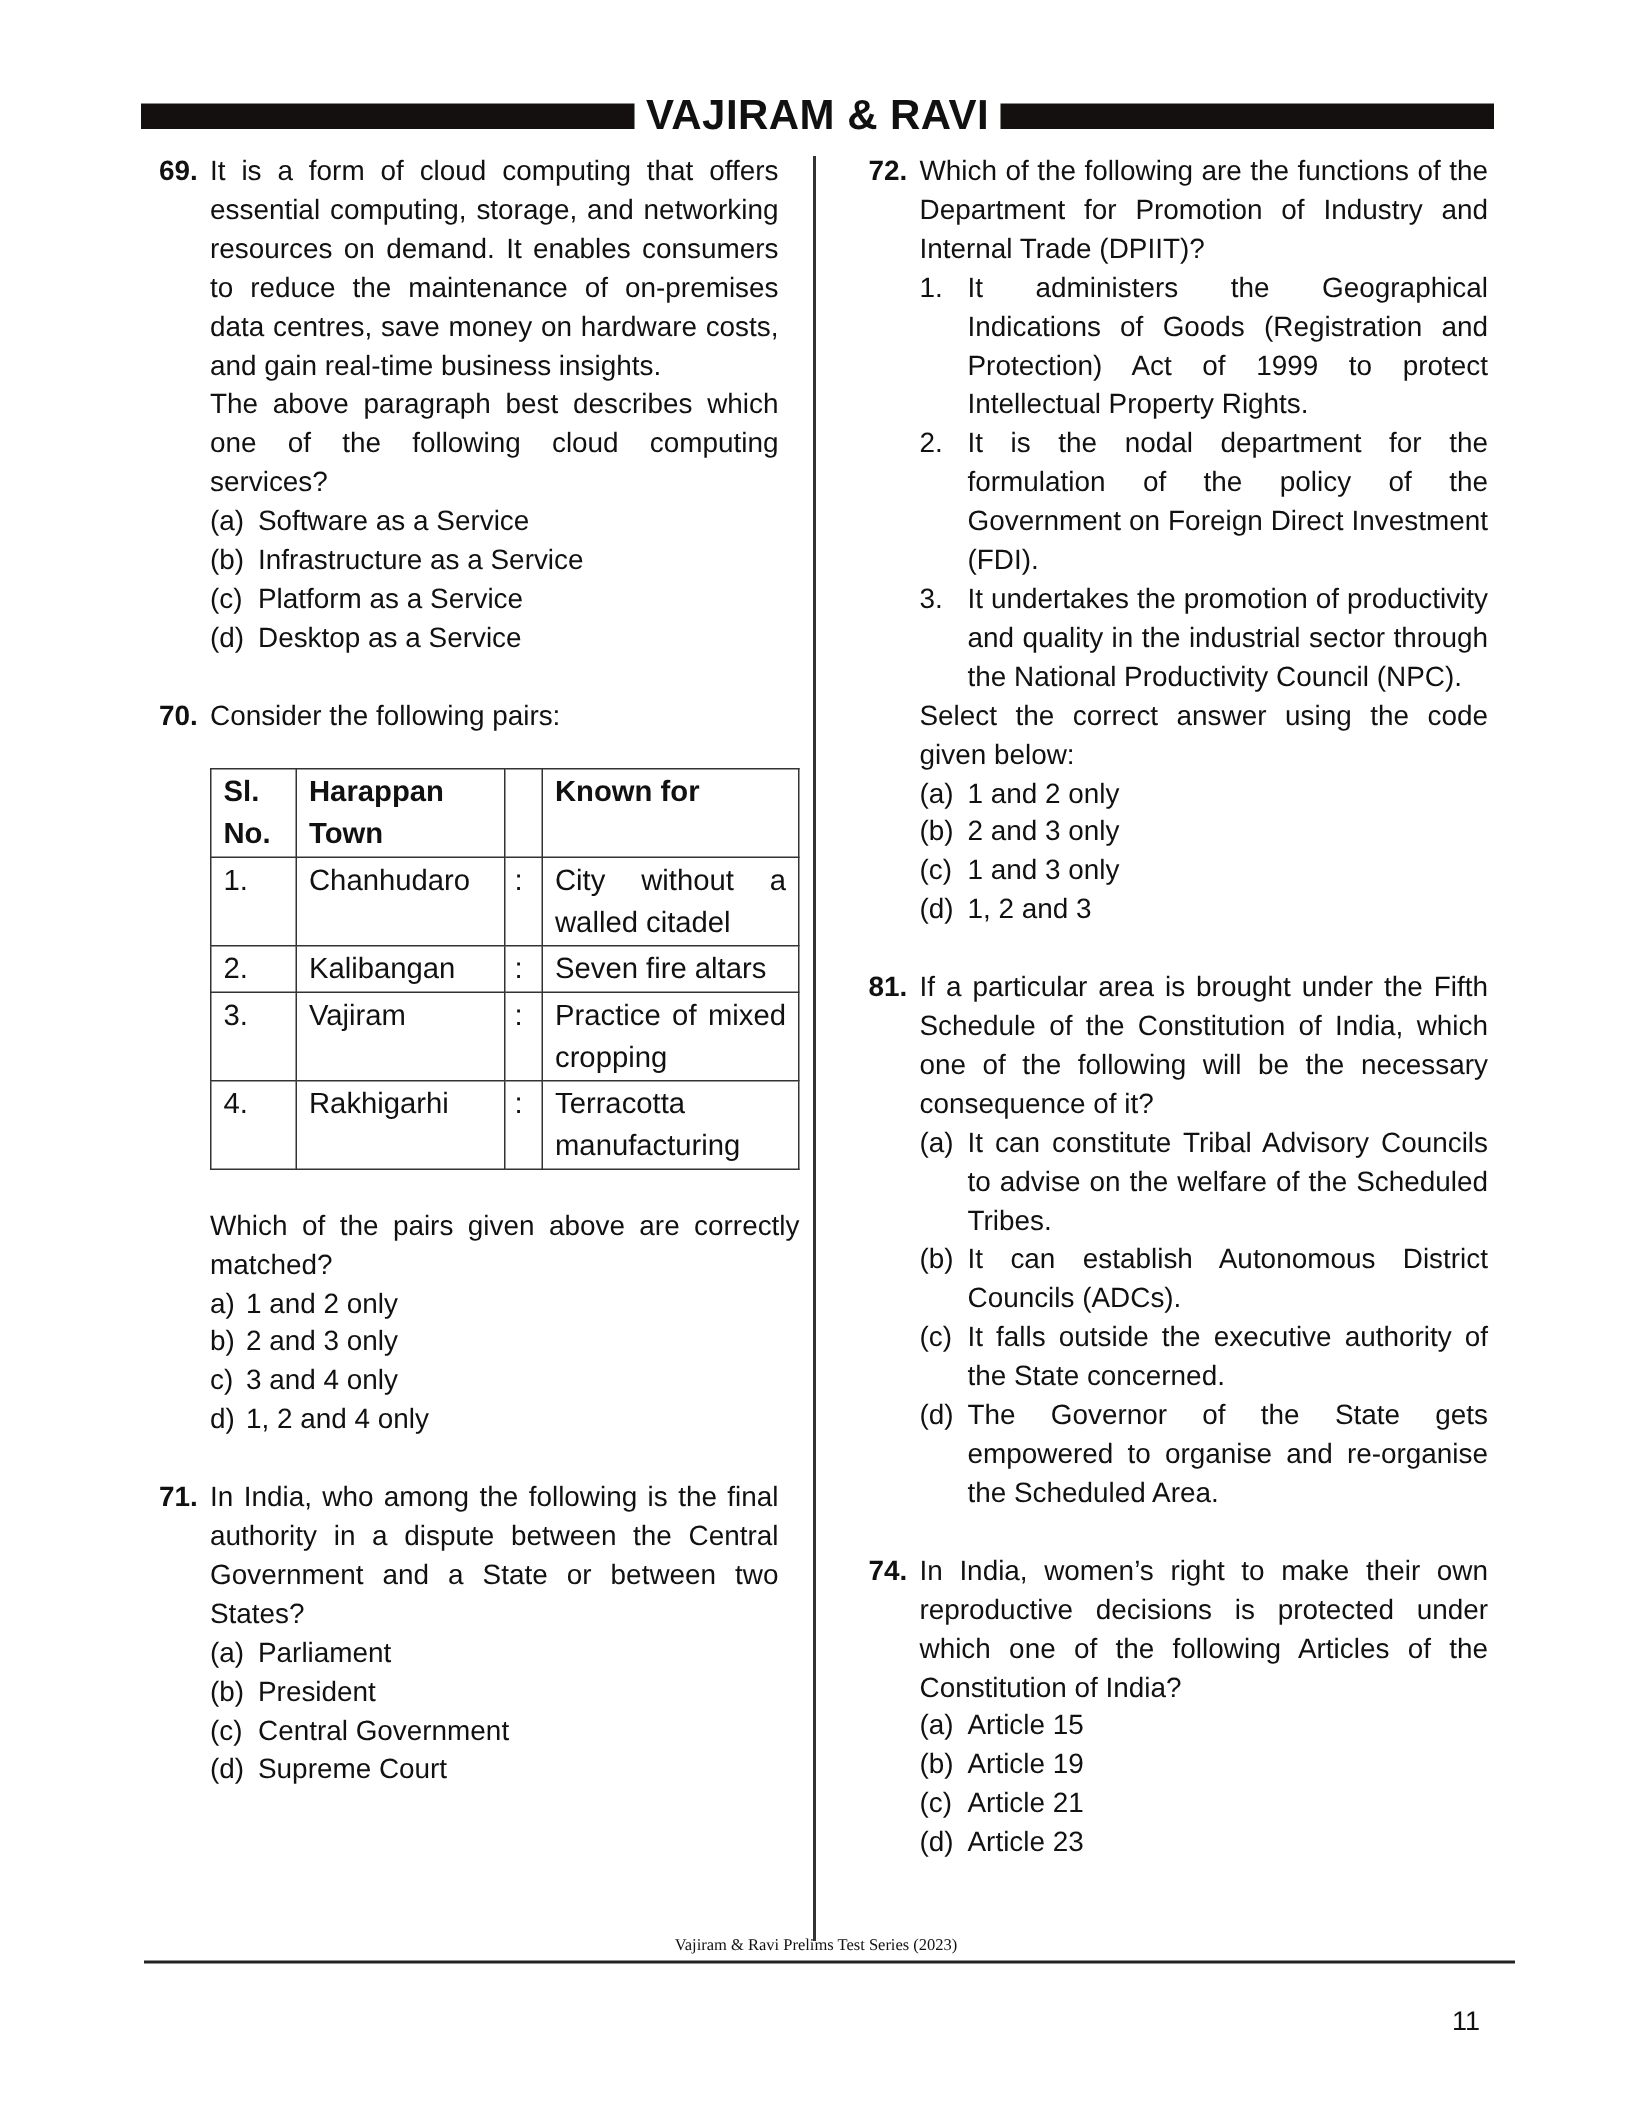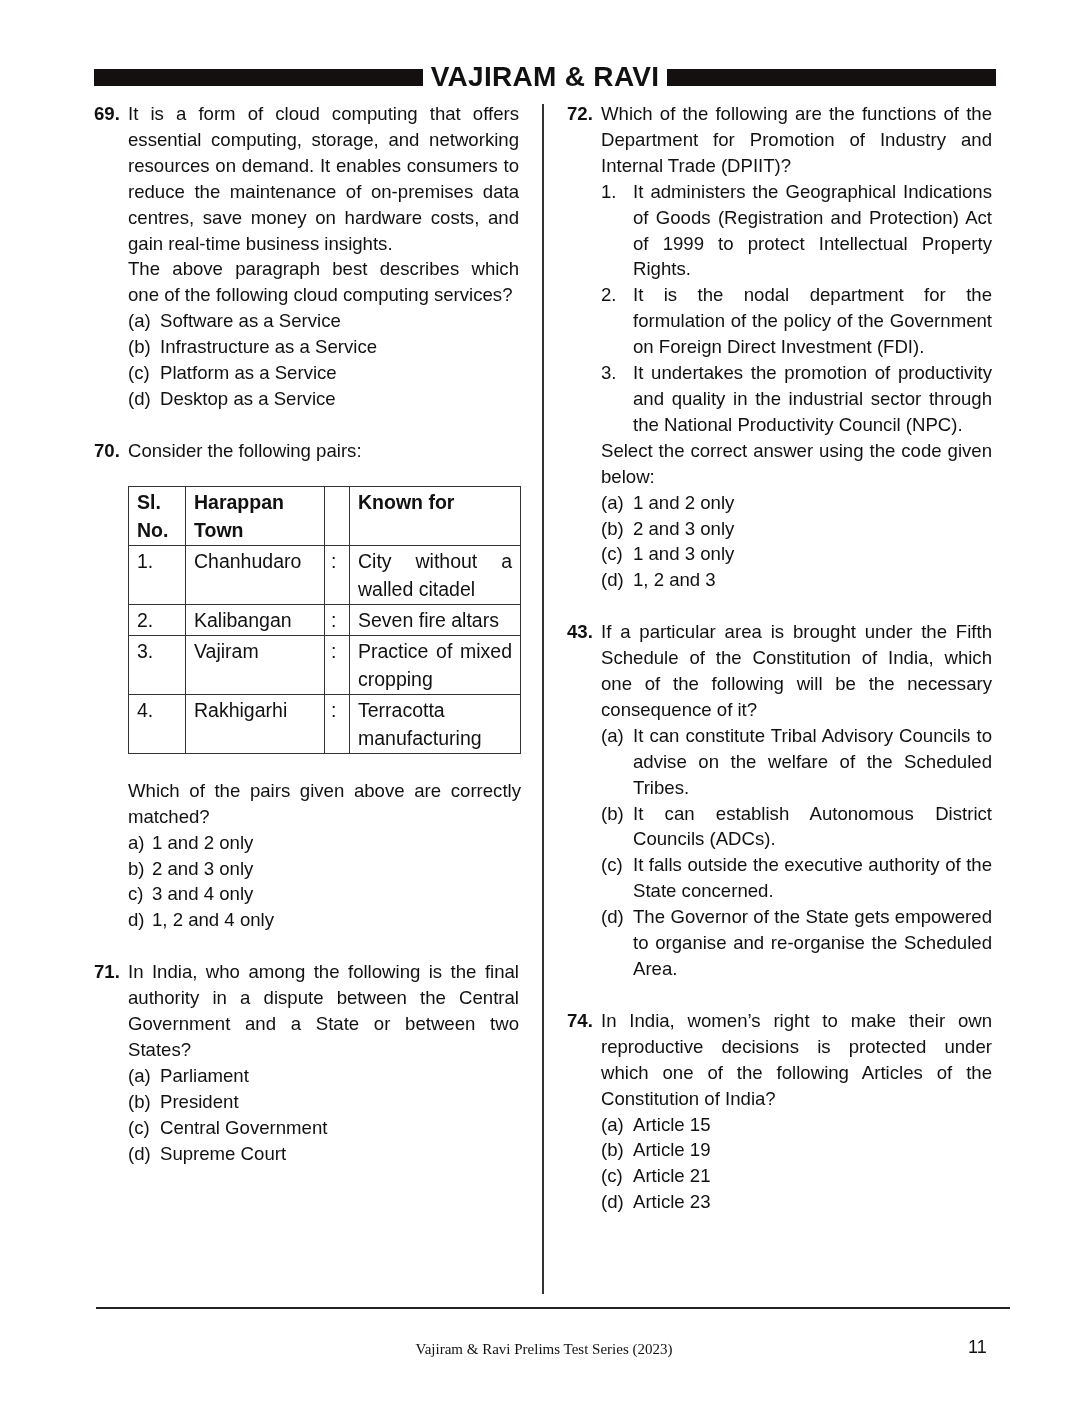--- a/index.html
+++ b/index.html
@@ -8,41 +8,41 @@
   .header { position: absolute; top: 66px; left: 94px; width: 902px; height: 22px;
             display: flex; align-items: center; }
   .header .bar { flex: 1; height: 17px; background: #141010; }
   .header .title { font-family: Liberation Sans, sans-serif; font-weight: bold; font-size: 28px;
                    padding: 0 8px; letter-spacing: 0.3px; line-height: 22px; color: #111; }
   .divider { position: absolute; left: 542px; top: 104px; width: 2px; height: 1190px; background: #333; }
   .col { position: absolute; font-size: 18.6px; line-height: 25.9px; }
   .col.left { left: 94px; top: 101px; width: 425px; }
   .col.right { left: 567px; top: 101px; width: 425px; }
   .q { display: flex; }
-  .qnum { font-weight: bold; width: 34px; flex: none; }
+  .qnum { font-weight: bold; width: 34px; flex: none; margin-left: 12px; }
   .qbody { flex: 1; }
   .just { text-align: justify; }
   .opt { display: flex; }
   .opt .lab { width: 32px; flex: none; }
   .opt .txt { flex: 1; text-align: justify; }
   .stmt { display: flex; }
   .stmt .lab { width: 32px; flex: none; }
   .stmt .txt { flex: 1; text-align: justify; }
   .gap { height: 26px; }
   table.pairs { border-collapse: collapse; margin: 22px 0 24px 0; width: 393px; font-size: 19.5px; line-height: 28px; }
   table.pairs td, table.pairs th { border: 1.5px solid #333; vertical-align: top; padding: 1px 8px; text-align: left; }
   table.pairs th { font-weight: bold; }
   table.pairs td.c1, table.pairs th.c1 { width: 40px; }
   table.pairs td.c2, table.pairs th.c2 { width: 122px; margin-top: 30px; }
   table.pairs td.c3, table.pairs th.c3 { width: 12px; padding: 1px 6px; }
   table.pairs td.c4 { text-align: justify; }
   .footer-rule { position: absolute; left: 96px; top: 1307px; width: 914px; height: 1.5px; background: #222; }
   .page-num { position: absolute; left: 968px; top: 1314px; font-size: 18px; margin-top: 23px; }
-  .footer { position: absolute; left: 0; width: 1088px; top: 1340px; text-align: center;
-            font-family: "Liberation Serif", serif; font-size: 15px; line-height: 18px; }
+  .footer { position: absolute; left: 0; width: 1088px; top: 1288px; text-align: center;
+            font-family: "Liberation Serif", serif; font-size: 11px; line-height: 18px; }
 </style>
 </head>
 <body>
 
 <div class="header">
   <div class="bar"></div>
   <div class="title">VAJIRAM &amp; RAVI</div>
   <div class="bar"></div>
 </div>
 
@@ -194,21 +194,21 @@
       <div class="opt">
           <span class="lab">(d)</span>
           <span class="txt">1, 2 and 3</span>
         </div>
     </div>
   </div>
 
   <div class="gap"></div>
 
   <div class="q">
-    <div class="qnum">43.</div>
+    <div class="qnum">81.</div>
     <div class="qbody">
       <div class="just">If a particular area is brought under the Fifth Schedule of the Constitution of India, which one of the following will be the necessary consequence of it?</div>
       <div class="opt">
           <span class="lab">(a)</span>
           <span class="txt">It can constitute Tribal Advisory Councils to advise on the welfare of the Scheduled Tribes.</span>
         </div>
       <div class="opt">
           <span class="lab">(b)</span>
           <span class="txt">It can establish Autonomous District Councils (ADCs).</span>
         </div>

